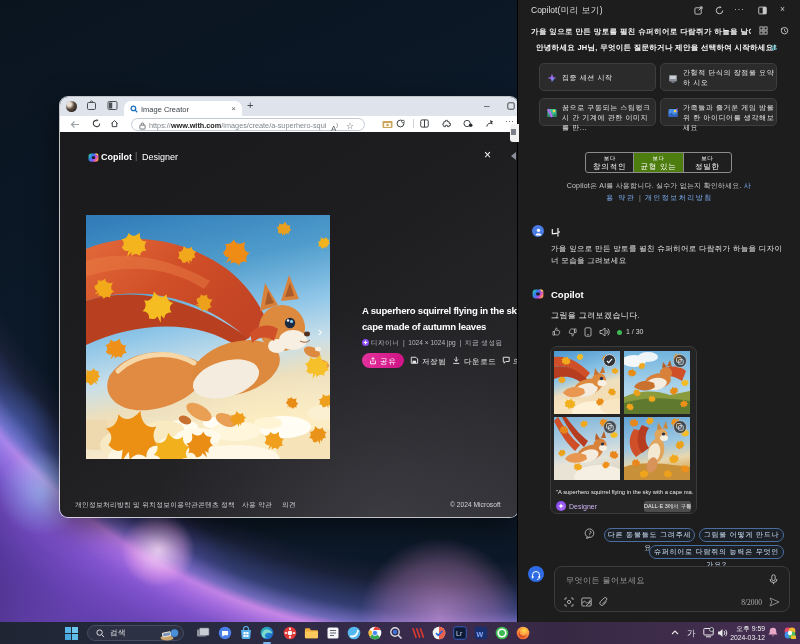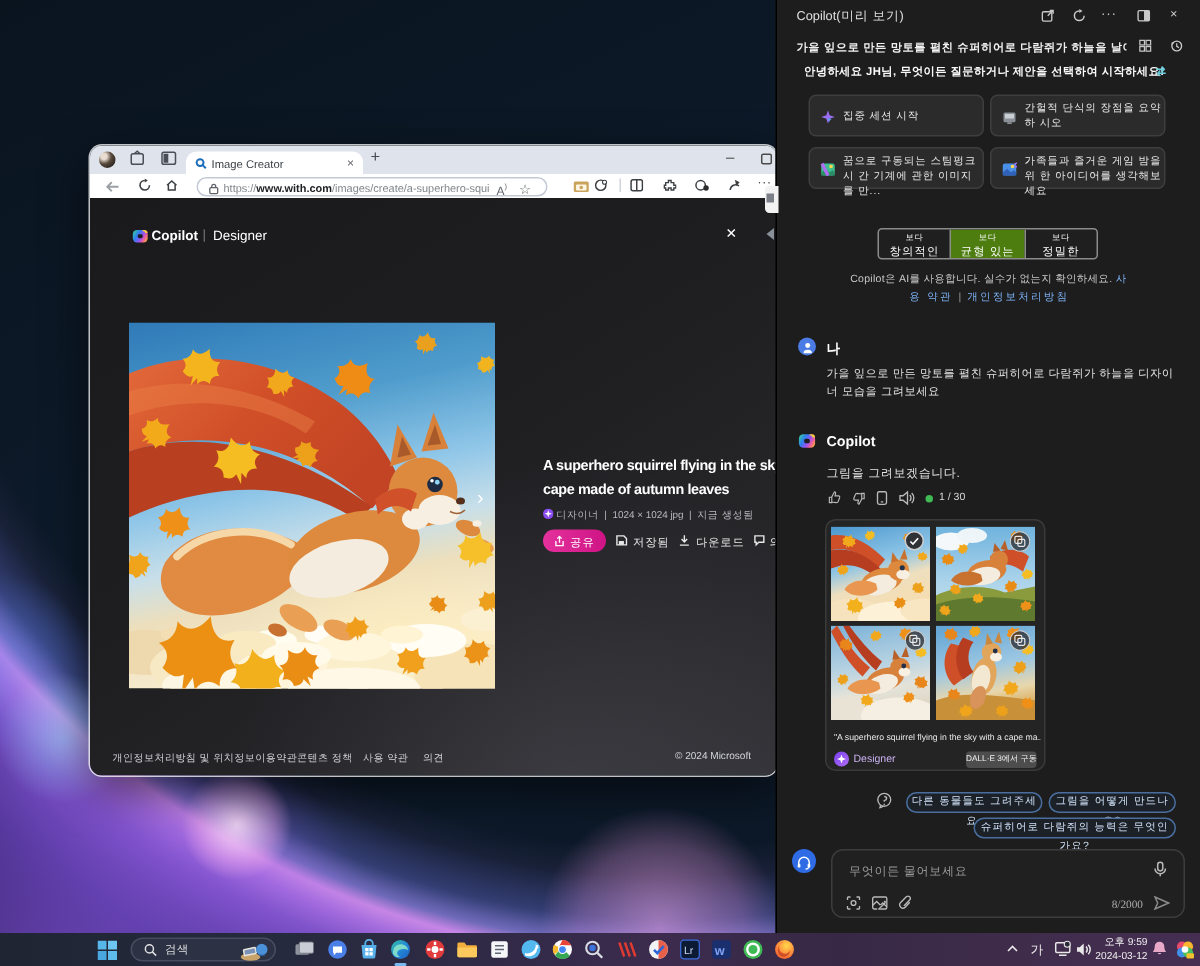--- a/index.html
+++ b/index.html
@@ -61,21 +61,21 @@
   #side { left:517px; top:0; width:283px; height:622px; background:#1d1d1d;
     border-left:1px solid #000; color:#e6e6e6; }
   .ko { letter-spacing:1.5px; }
   .sicon { position:absolute; color:#c9c9c9; }
 
   .card { position:absolute; width:117px; height:28px; background:#2b2b2b;
     border:1px solid #3e3e3e; border-radius:5px; color:#e8e8e8; font-size:7px; }
   .card .ctext { position:absolute; left:22px; top:4px; line-height:10px; letter-spacing:0.6px; }
 
   .stylebox { position:absolute; left:67px; top:152px; width:147px; height:21px;
-    border:1px solid #8b8b8b; border-radius:3px; display:flex; overflow:hidden; background:#1f1f1f; }
+    border:1px solid #8b8b8b; border-radius:3px; display:flex; overflow:hidden; background:#1f1f1f;align-items:center; }
   .stylebox .seg { width:49px; text-align:center; color:#fff; padding-top:2px; }
   .seg .s1 { font-size:5.5px; letter-spacing:0.5px; }
   .seg .s2 { font-size:7.5px; letter-spacing:0.8px; margin-top:0.5px; }
 
   .chip { position:absolute; height:13.5px; border:1px solid #4a6f9f; border-radius:7px;
     background:#1c2128; color:#cfe0f8; font-size:7px; text-align:center; letter-spacing:0.8px; }
 
   #inputbox { position:absolute; left:36px; top:566px; width:236px; height:46px;
     background:#202020; border:1px solid #3c3c3c; border-radius:8px;font-family:Liberation Serif, serif; }
 

